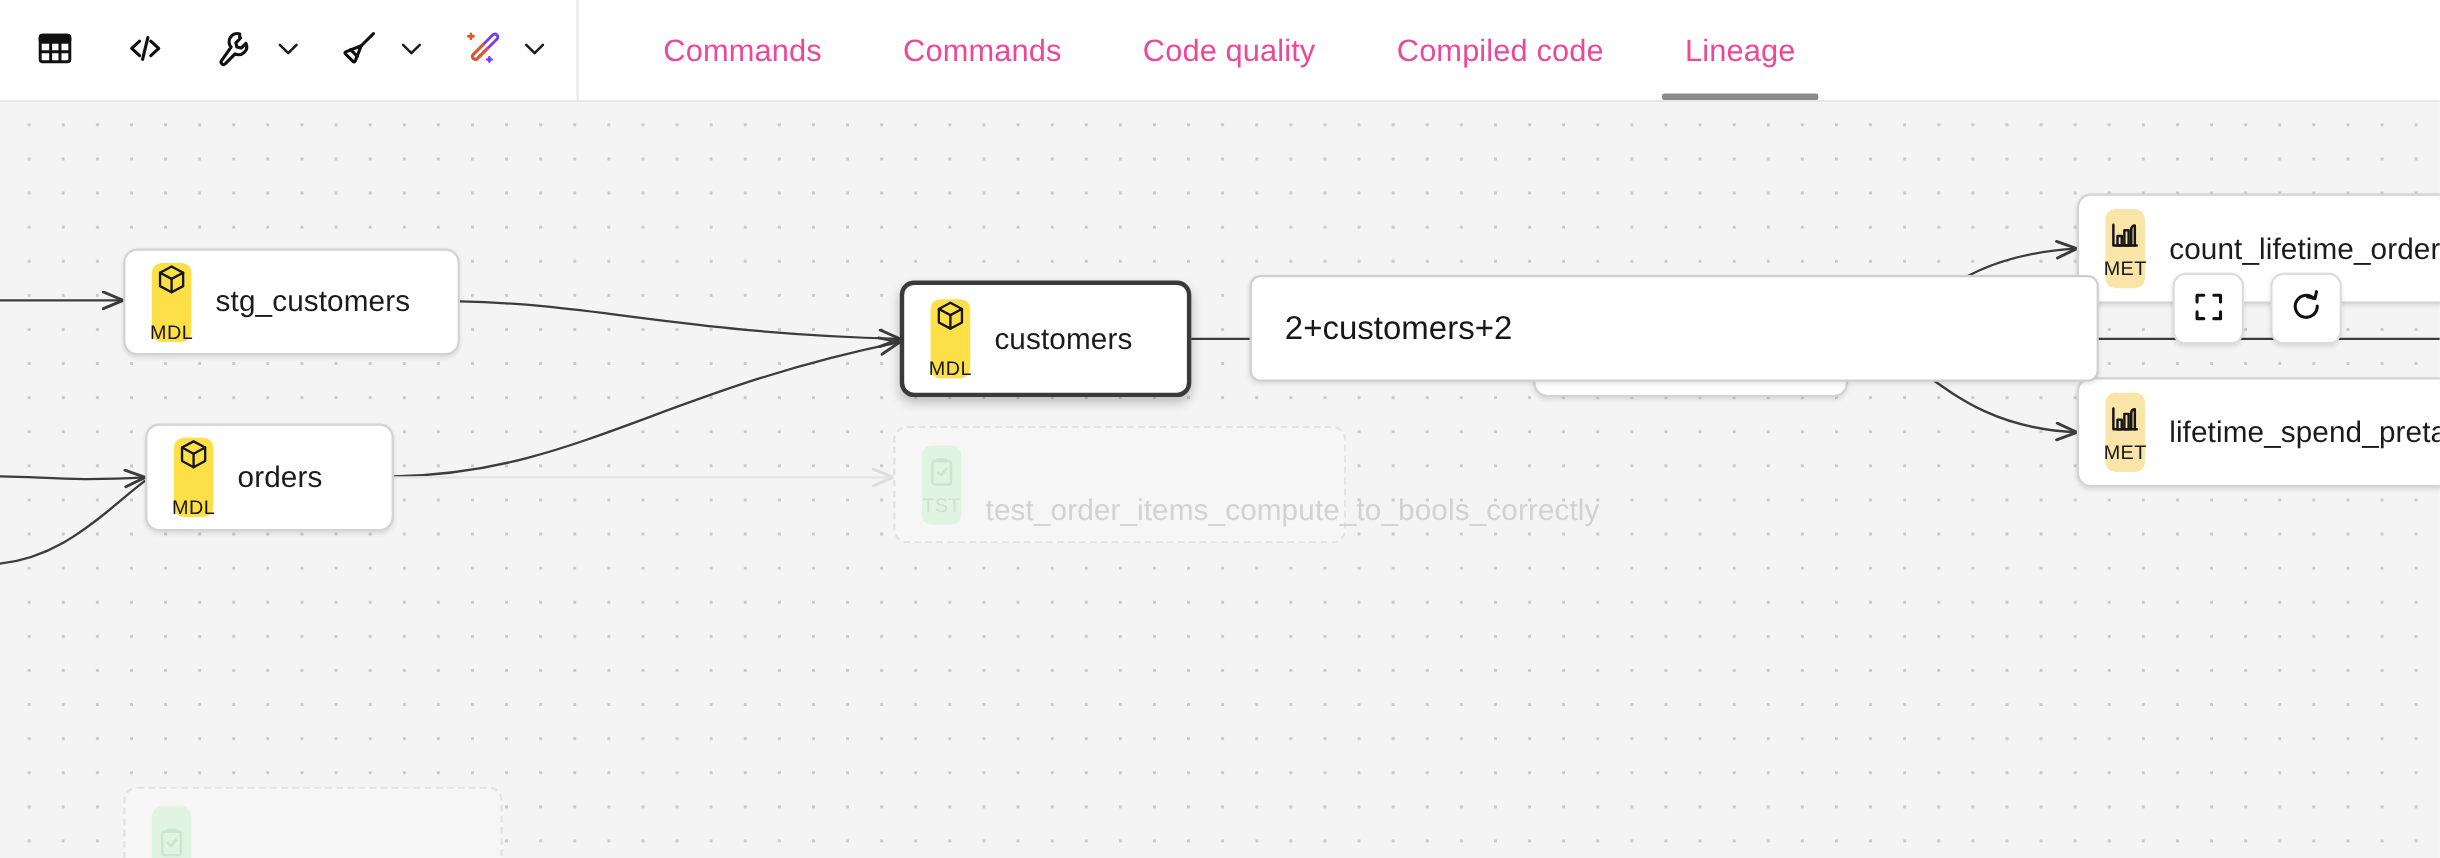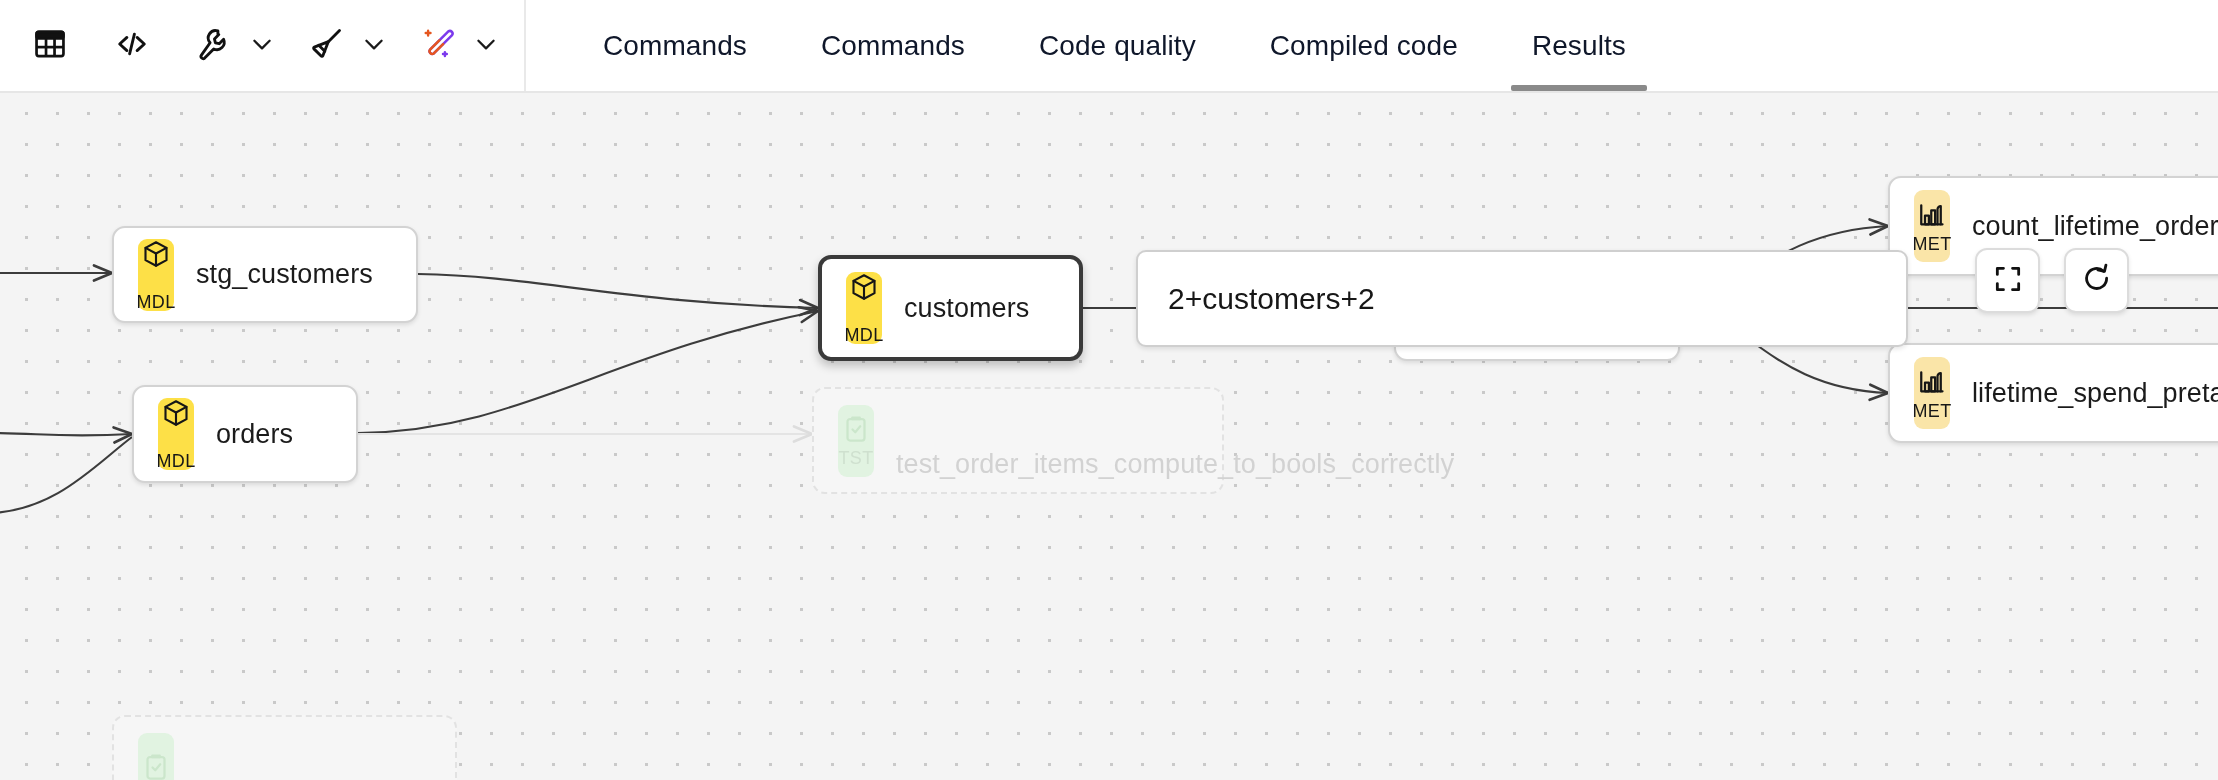--- a/index.html
+++ b/index.html
@@ -75,21 +75,21 @@
     padding-left: 40px;
     gap: 0px;
   }
 
   .tab {
     position: relative;
     display: flex;
     align-items: center;
     padding: 17px 37px;
     font-size: 28px;
-    color: #0f172a;
+    color: #ec4899;
     letter-spacing: 0.1px;
     cursor: pointer;
     white-space: nowrap;
     background: transparent;
     border: none;
     font-family: "Liberation Sans", sans-serif;
   }
 
   .tab.active::after {
     content: "";
@@ -350,21 +350,21 @@
         </span>
       </button>
     </div>
   </div>
 
   <nav id="tabs">
       <button class="tab">Commands</button>
       <button class="tab">Commands</button>
       <button class="tab">Code quality</button>
       <button class="tab">Compiled code</button>
-      <button class="tab active">Results</button>
+      <button class="tab active">Lineage</button>
     </nav>
 </div>
 
 <div id="canvas">
 
   <svg id="edges">
     <defs>
       <marker id="arrow" markerWidth="11" markerHeight="11" refX="9.6" refY="4.2" orient="auto" markerUnits="strokeWidth">
         <path d="M1,0.6 L9.6,4.2 L1,7.8" fill="none" stroke="#3c3c3c" stroke-width="1.25" stroke-linecap="round" stroke-linejoin="round"></path>
       </marker>

